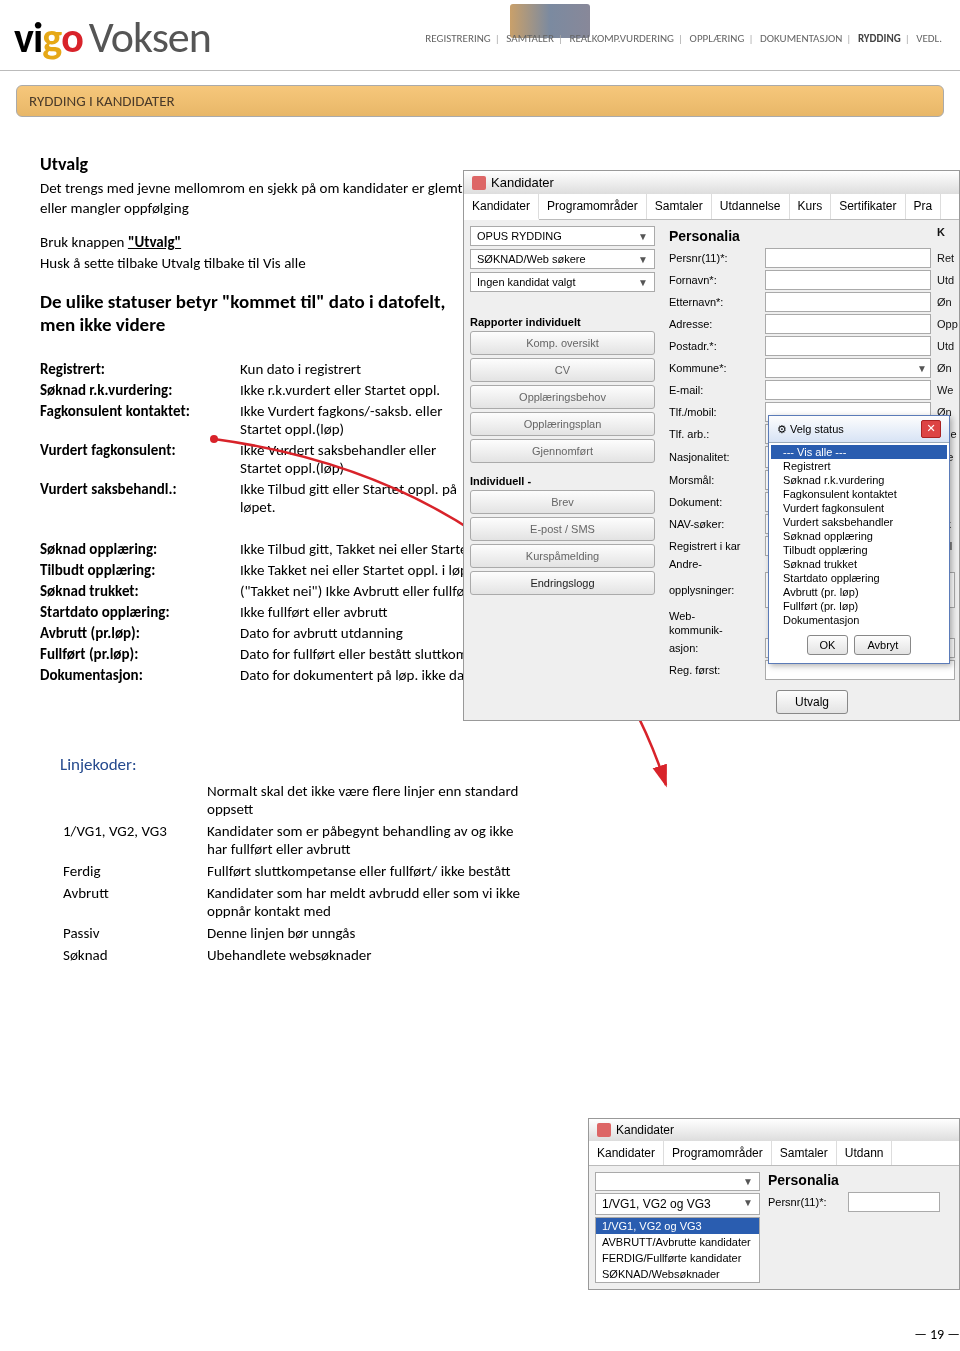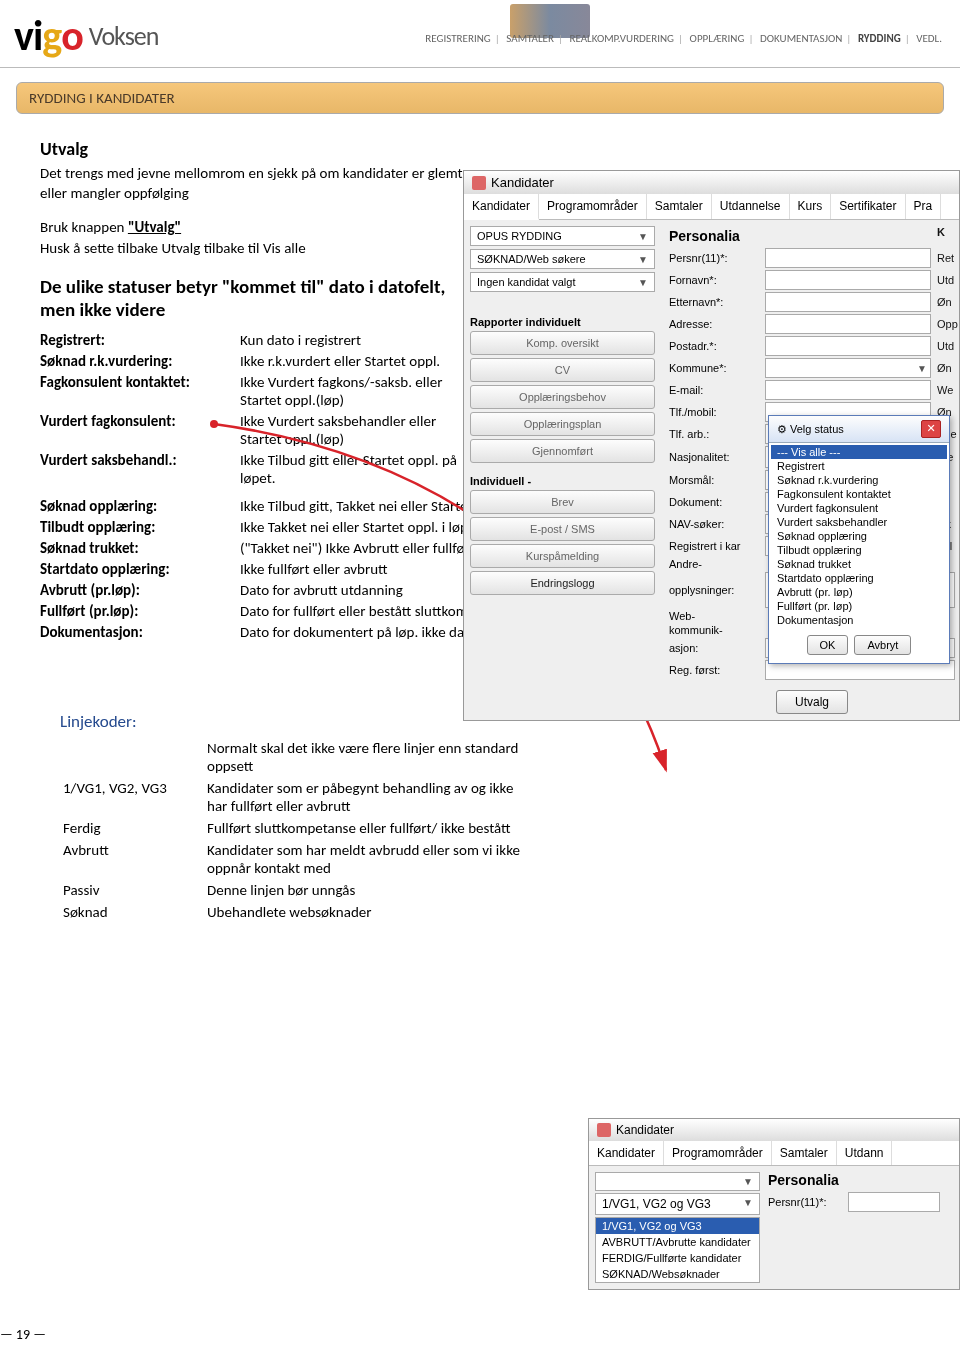--- a/index.html
+++ b/index.html
@@ -3,36 +3,36 @@
 <meta charset="utf-8">
 <style>
 html,body{margin:0;padding:0;font-family:Calibri,Arial,sans-serif;font-size:15px;color:#000;background:#fff}
 body{width:960px;min-height:1351px;position:relative}
 .header{display:flex;align-items:center;padding:10px 14px 0 14px}
 .logo{display:flex;align-items:center;font-size:42px;font-weight:400;letter-spacing:-1px}
 .logo .v{color:#000;font-weight:700}
 .logo .i{color:#000;font-weight:700}
 .logo .g{color:#e6a817;font-weight:700}
 .logo .o{color:#d8232a;font-weight:700}
-.logo .voksen{color:#555;font-weight:400;margin-left:6px;font-size:26px}
+.logo .voksen{color:#555;font-weight:400;margin-left:6px;font-size:44px}
 .breadcrumb{position:absolute;top:32px;right:16px;font-size:11px;color:#666}
 .breadcrumb span{padding:0 2px}
 .breadcrumb .sep{color:#aaa}
 .breadcrumb .active{font-weight:700;color:#444}
 .hr-top{border:0;border-top:1px solid #bbb;margin:6px 0 0 0}
-.section-title{margin:14px 16px 4px 16px;background:linear-gradient(#f6c77b,#e8b768);border:1px solid #aaa;border-radius:6px;padding:6px 12px;font-size:15px;color:#4b3b2a}
+.section-title{margin:14px 16px 16px 16px;background:linear-gradient(#f6c77b,#e8b768);border:1px solid #aaa;border-radius:6px;padding:6px 12px;font-size:15px;color:#4b3b2a}
 .content{position:relative;padding:10px 16px 0 40px}
 .left-col{width:440px}
 h3{margin:10px 0 4px 0;font-size:18px;font-weight:700}
 p{margin:0 0 2px 0;line-height:1.32}
-.status-tbl{margin-top:10px}
+.status-tbl{margin-top:24px}
 .status-tbl .row{display:flex;margin-bottom:3px}
 .status-tbl .k{width:200px;font-weight:700}
 .status-tbl .v{flex:1}
-.pnum{position:absolute;bottom:8px;left:0;right:0;text-align:left;font-size:14px}
+.pnum{position:absolute;bottom:8px;left:0;right:0;text-align:right;font-size:14px}
 
 .app1{position:absolute;top:170px;right:0;width:495px;border:1px solid #999;background:#efefef;font-family:Tahoma,Arial,sans-serif;font-size:12px}
 .app1 .titlebar{background:linear-gradient(#fff,#ddd);padding:4px 8px;font-size:13px;display:flex;align-items:center;gap:5px}
 .app1 .titlebar .icn{width:14px;height:14px;background:#d66;display:inline-block;border-radius:2px}
 .app1 .tabs{display:flex;background:#fff;border-bottom:1px solid #bbb}
 .app1 .tabs span{padding:5px 8px;border-right:1px solid #ddd;font-size:12px}
 .app1 .tabs .active{background:#fff;border-bottom:2px solid #fff;margin-bottom:-1px;font-weight:400}
 .app1 .body{display:flex}
 .app1 .side{width:185px;padding:6px 6px;display:flex;flex-direction:column;gap:3px;background:#efefef}
 .app1 .side .sel{background:#fff;border:1px solid #aaa;padding:3px 6px;font-size:11px;display:flex;justify-content:space-between;align-items:center}
@@ -44,21 +44,21 @@
 .app1 .form .fr{display:flex;align-items:center;margin-bottom:2px}
 .app1 .form .fr label{width:96px;font-size:11px}
 .app1 .form .fr .in{flex:1;height:18px;background:#fff;border:1px solid #aaa}
 .app1 .form .col2{width:18px;margin-left:6px;font-size:11px;color:#111}
 .app1 .utvalg{margin-top:8px;display:inline-block;background:linear-gradient(#fdfdfd,#e3e3e3);border:1px solid #888;border-radius:3px;padding:4px 18px;font-size:12px}
 
 .popup{position:absolute;top:415px;right:10px;width:180px;background:#fff;border:1px solid #5b7bb8;box-shadow:2px 2px 6px rgba(0,0,0,.3);font-family:Tahoma,Arial,sans-serif;font-size:11px}
 .popup .pt{background:linear-gradient(#fdfdfd,#d7e3f5);padding:4px 8px;display:flex;align-items:center;justify-content:space-between;border-bottom:1px solid #9ab}
 .popup .pt .cls{width:18px;height:16px;background:#d44;border:1px solid #a22;border-radius:2px;color:#fff;text-align:center;line-height:14px;font-size:11px}
 .popup .list{padding:2px 2px}
-.popup .list .it{padding:1px 6px}
+.popup .list .it{padding:1px 12px}
 .popup .list .sel{background:#2a5db0;color:#fff}
 .popup .btns{display:flex;gap:6px;justify-content:center;padding:6px 0 8px 0}
 .popup .btns .b{border:1px solid #888;background:linear-gradient(#fdfdfd,#e3e3e3);border-radius:3px;padding:3px 12px;font-size:11px}
 
 .arrow{position:absolute;top:300px;left:210px;pointer-events:none}
 
 .linje{margin:70px 40px 0 60px;display:flex;gap:22px;position:relative}
 .linje h4{color:#254a8e;font-size:17px;margin:0 0 4px 0;font-weight:400}
 
 .app2{position:absolute;right:0;top:1118px;width:370px;border:1px solid #999;background:#efefef;font-family:Tahoma,Arial,sans-serif;font-size:12px}

